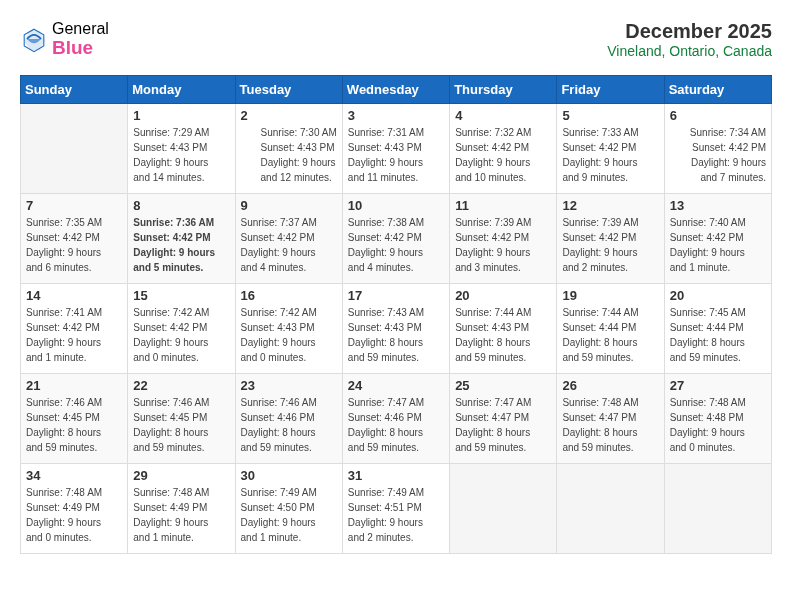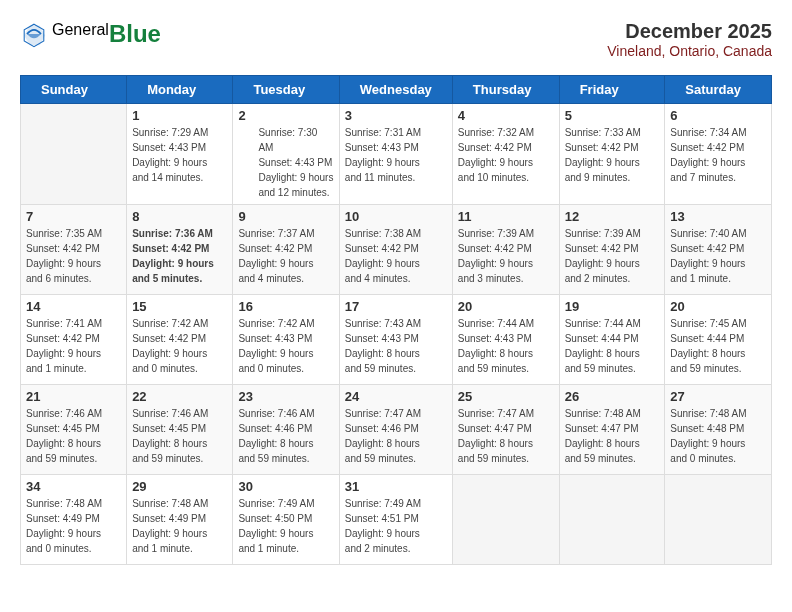--- a/index.html
+++ b/index.html
@@ -16,52 +16,53 @@
       align-items: flex-start;
       margin-bottom: 16px;
     }
     .logo {
       display: flex;
       align-items: center;
       gap: 4px;
     }
     .logo-text {
       display: flex;
+      flex-direction: column;
       line-height: 1.1;
     }
     .logo-blue {
-      font-size: 24px;
+      font-size: 19px;
       font-weight: bold;
-      color: #15803d;
+      color: #ec4899;
     }
     .logo-icon {
       width: 28px;
       height: 28px;
     }
     .title-block {
       text-align: right;
     }
     .month-title {
       font-size: 20px;
       font-weight: bold;
       color: #333;
     }
     .location {
       font-size: 14px;
-      color: #7f1d1d;
+      color: #15803d;
     }
     .calendar {
       width: 100%;
       border-collapse: collapse;
       border: 1px solid #ccc;
     }
     .calendar th {
       background: #1a6bbf;
       color: #fff;
-      padding: 6px 20px;
+      padding: 6px 4px;
       font-size: 13px;
       font-weight: bold;
       text-align: left;
       border: 1px solid #1558a0;
     }
     .calendar td {
       vertical-align: top;
       border: 1px solid #ddd;
       padding: 4px 5px;
       width: calc(100% / 7);
@@ -158,21 +159,21 @@
         </td>
         <td>
           <span class="day-num">5</span>
           <div class="day-info" style="white-space: pre-line;">Sunrise: 7:33 AM
 Sunset: 4:42 PM
 Daylight: 9 hours
 and 9 minutes.</div>
         </td>
         <td>
           <span class="day-num">6</span>
-          <div class="day-info" style="white-space: pre-line;">Sunrise: 7:34 AM
+          <div class="day-info" style="white-space: pre-line; text-align: right;">Sunrise: 7:34 AM
 Sunset: 4:42 PM
 Daylight: 9 hours
 and 7 minutes.</div>
         </td>
       </tr>
       <tr>
         <td>
           <span class="day-num">7</span>
           <div class="day-info" style="white-space: pre-line;">Sunrise: 7:35 AM
 Sunset: 4:42 PM

